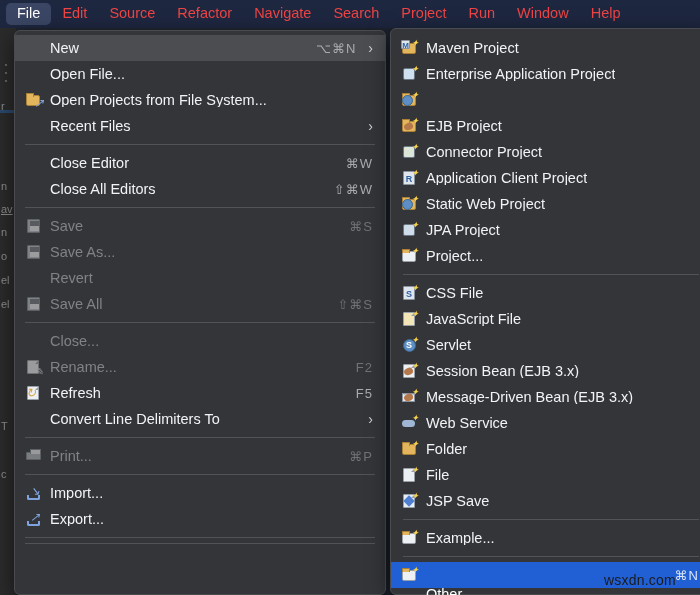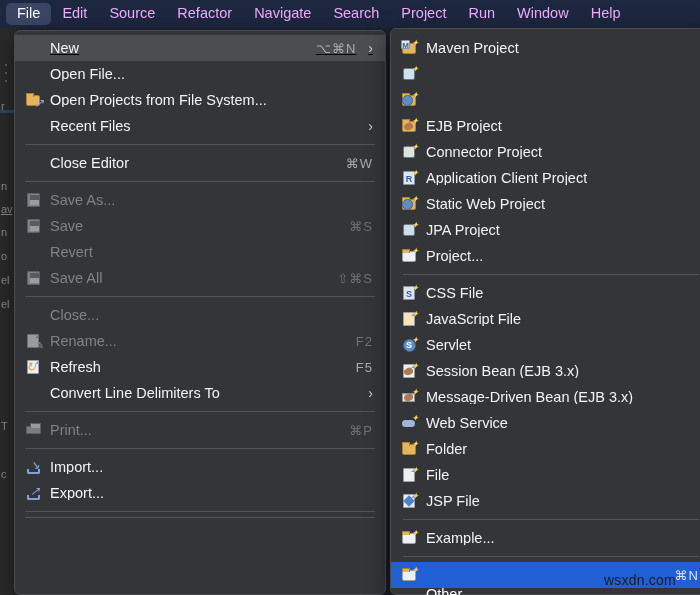--- a/index.html
+++ b/index.html
@@ -27,21 +27,21 @@
     background:#7a7a7a; border-radius:50%;
   }
 
   
   .menubar {
     position:absolute; left:0; top:0; width:700px; height:28px;
     background:#1e2740;
     display:flex; align-items:center; padding-left:6px;
   }
   .menubar .mi {
-    font-size:14.5px; color:#f0abfc; padding:3px 11px 4px;
+    font-size:14.5px; color:#ef4444; padding:3px 11px 4px;
     border-radius:5px; line-height:1; white-space:nowrap;
   }
   .menubar .mi.active { background:#3a4664; color:#ffffff; }
 
   
   .panel {
     position:absolute;
     background:#333538;
     border:1px solid #494b4f;
     border-radius:6px;
@@ -68,21 +68,21 @@
     letter-spacing:1px; padding-left:16px; line-height:1;
   }
   .row .chev {
     margin-left:auto; font-size:14px; color:#cfd1d5;
     line-height:1; padding-left:10px;
   }
   .row .sc + .chev { margin-left:8px; padding-left:4px; }
   .row.disabled .lbl { color:#808386; }
   .row.disabled .sc { color:#707376; }
   .row.disabled .ico { opacity:.55; filter:grayscale(.6); }
-  .row.hl-grey { background:#4b4d50; border-radius:0;text-decoration:underline; }
+  .row.hl-grey { background:#4b4d50; border-radius:0; }
   .row.hl-blue { background:#2160d4; }
   .row.hl-blue .lbl { color:#ffffff;margin-top:39px; }
   .row.hl-blue .sc { color:#dbe4f7; }
 
   .sep { height:1px; background:#515356; margin:5px 12px 5px 12px; }
   #file-menu .sep { margin:5px 10px; }
   .pg { 
     position:absolute; left:2px; top:1px; width:12px; height:14px;
     background:#eceff3; border:1px solid #9aa0a8;
     border-radius:1px;
@@ -244,35 +244,40 @@
         <span class="noico"></span>
         <span class="lbl">Recent Files</span>
         <span class="chev">›</span>
       </div>
       <div class="sep"></div>
       <div class="row">
         <span class="noico"></span>
         <span class="lbl">Close Editor</span>
         <span class="sc">⌘W</span>
       </div>
-      <div class="sep"></div>
-      <div class="row disabled">
-        <span class="ico">
-          <span class="dsk"></span>
-        </span>
-        <span class="lbl">Save As...</span>
-      </div>
+      <div class="row">
+        <span class="noico"></span>
+        <span class="lbl">Close All Editors</span>
+        <span class="sc">⇧⌘W</span>
+      </div>
+      <div class="sep"></div>
       <div class="row disabled">
         <span class="ico">
           <span class="dsk"></span>
         </span>
         <span class="lbl">Save</span>
         <span class="sc">⌘S</span>
       </div>
       <div class="row disabled">
+        <span class="ico">
+          <span class="dsk"></span>
+        </span>
+        <span class="lbl">Save As...</span>
+      </div>
+      <div class="row disabled">
         <span class="noico"></span>
         <span class="lbl">Revert</span>
       </div>
       <div class="row disabled">
         <span class="ico">
           <span class="dsk"></span>
         </span>
         <span class="lbl">Save All</span>
         <span class="sc">⇧⌘S</span>
       </div>
@@ -336,20 +341,21 @@
           <span class="badge-letter" style="left:0;top:0;width:9px;height:9px;line-height:9px;font-size:8px;">M</span>
           <i class="spark"></i>
         </span>
         <span class="lbl">Maven Project</span>
       </div>
       <div class="row">
         <span class="ico">
           <span class="sq" style="background:#cfe0f0;"></span>
           <i class="spark"></i>
         </span>
+        <span class="lbl">Enterprise Application Project</span>
       </div>
       <div class="row">
         <span class="ico">
           <span class="fld"></span>
           <span class="globe"></span>
           <i class="spark"></i>
         </span>
       </div>
       <div class="row">
         <span class="ico">
@@ -454,21 +460,21 @@
           <i class="spark"></i>
         </span>
         <span class="lbl">File</span>
       </div>
       <div class="row">
         <span class="ico">
           <span class="pg fold" style="background:#e4edf8;"></span>
           <span class="diamond"></span>
           <i class="spark"></i>
         </span>
-        <span class="lbl">JSP File</span>
+        <span class="lbl">JSP Save</span>
       </div>
       <div class="sep"></div>
       <div class="row">
         <span class="ico">
           <span class="fld" style="background:#eef1f4;border-color:#9aa0a8;"></span>
           <i class="spark"></i>
         </span>
         <span class="lbl">Example...</span>
       </div>
       <div class="sep"></div>

